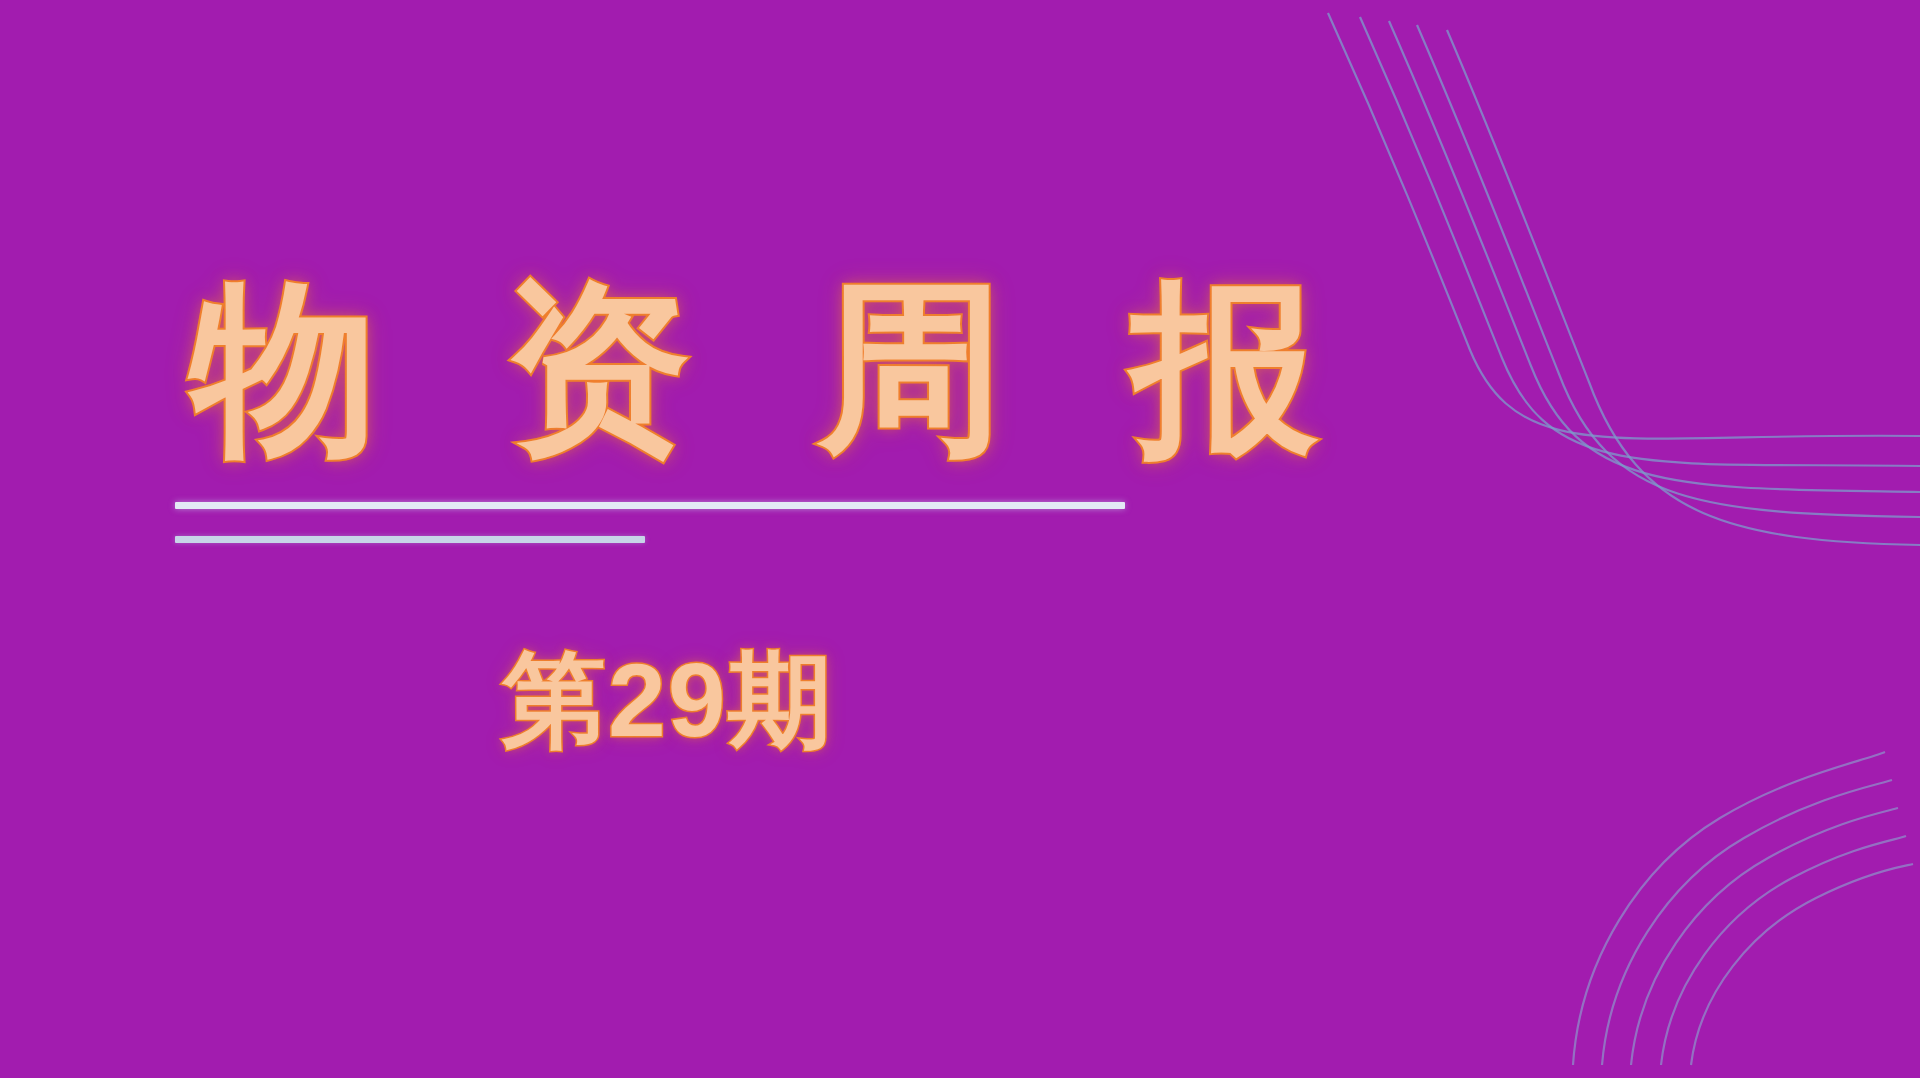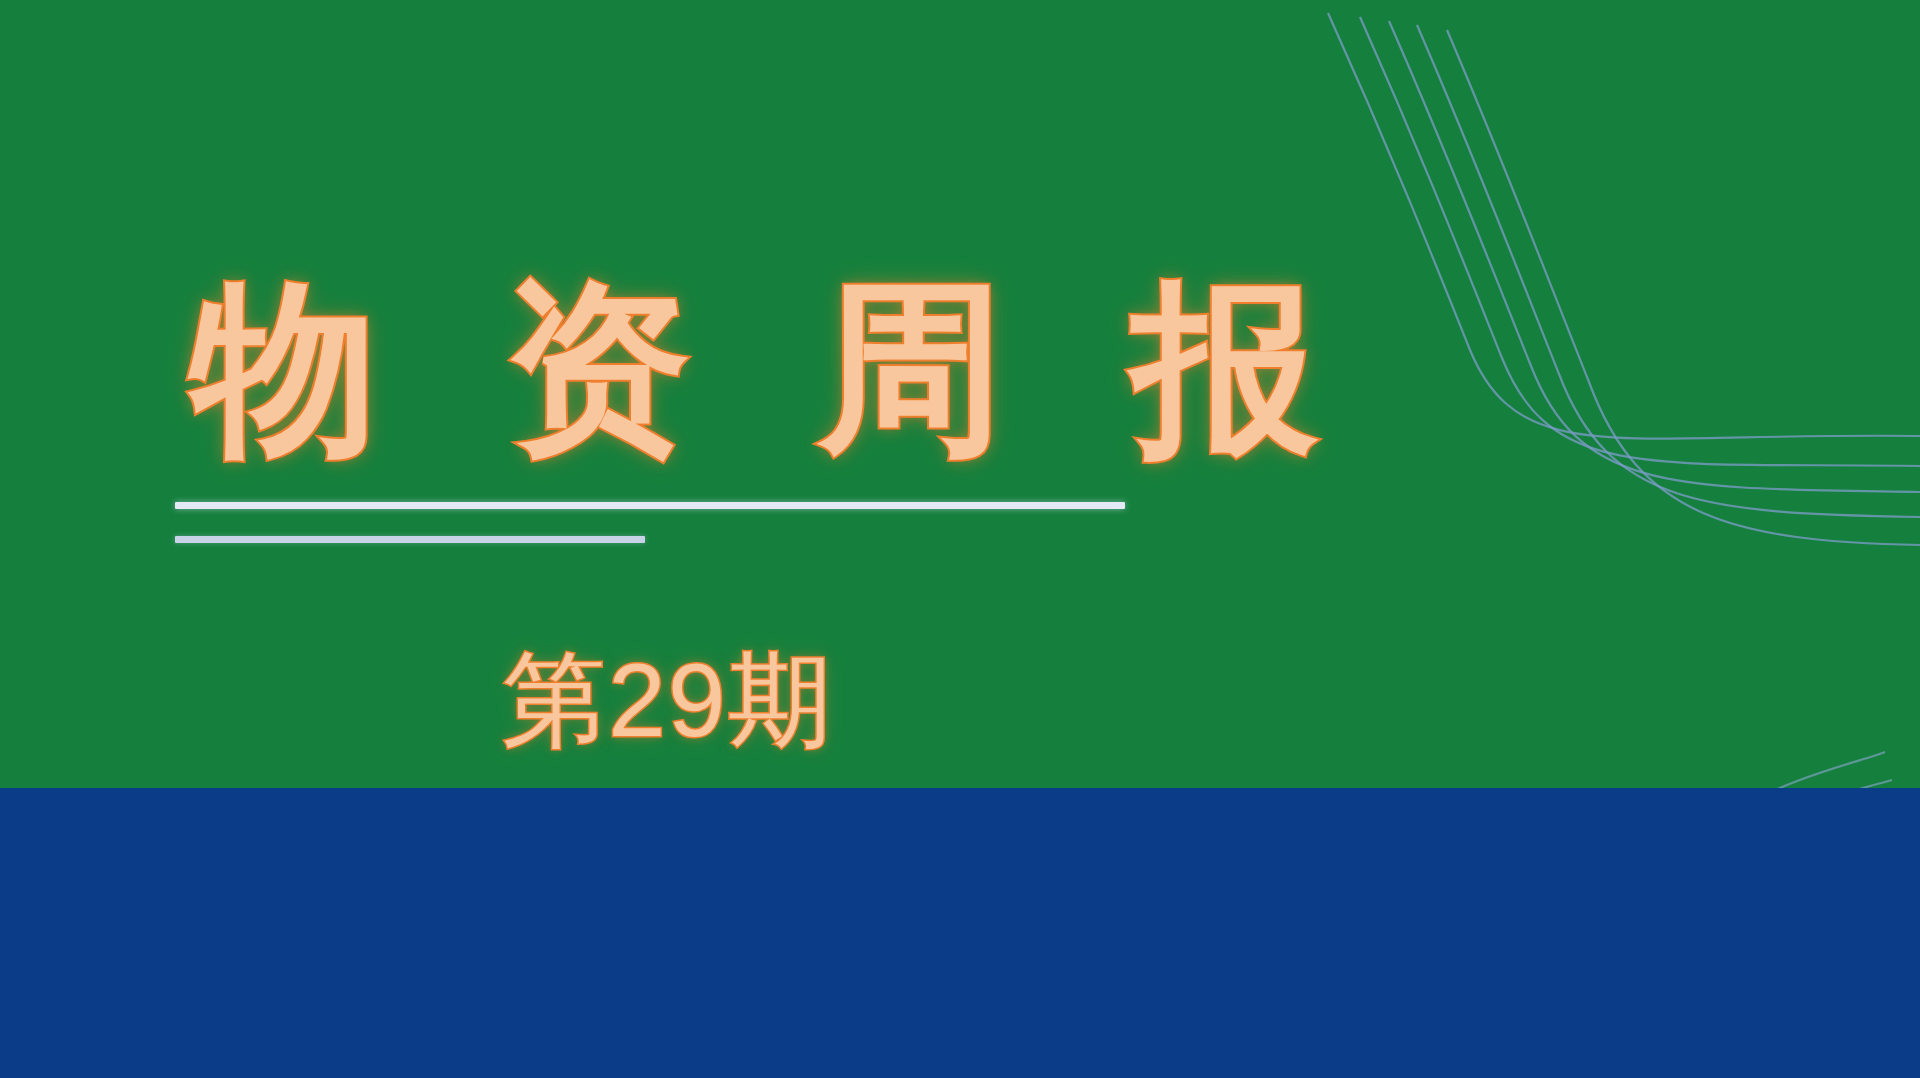--- a/index.html
+++ b/index.html
@@ -5,23 +5,23 @@
 <style>
   html, body {
     margin: 0;
     padding: 0;
     background: #0b3c87;
   }
 
   #slide {
     position: relative;
     width: 1920px;
-    height: 788px;
+    height: 1078px;
     overflow: hidden;
-    background-color: #15803d;
+    background-color: #a21caf;
     font-family: "Liberation Sans", "DejaVu Sans", sans-serif;
   }
 
   
   .deco-svg {
     position: absolute;
     top: 0;
     left: 0;
     width: 1920px;
     height: 1078px;
@@ -87,21 +87,21 @@
   
   .subtitle-wrap {
     position: absolute;
     left: 502px;
     top: 648px;
   }
   .subtitle {
     font-size: 104px;
     line-height: 1.0;
     letter-spacing: 2px;
-    font-weight: 400;
+    font-weight: 700;
     color: #f9c79e;
     white-space: nowrap;
     margin: 0;
     -webkit-text-stroke: 3px #ef7f2e;
     paint-order: stroke fill;
     text-shadow:
        0 0 10px rgba(240,128,48,0.55),
        0 0 20px rgba(240,128,48,0.28);
   }
 </style>

